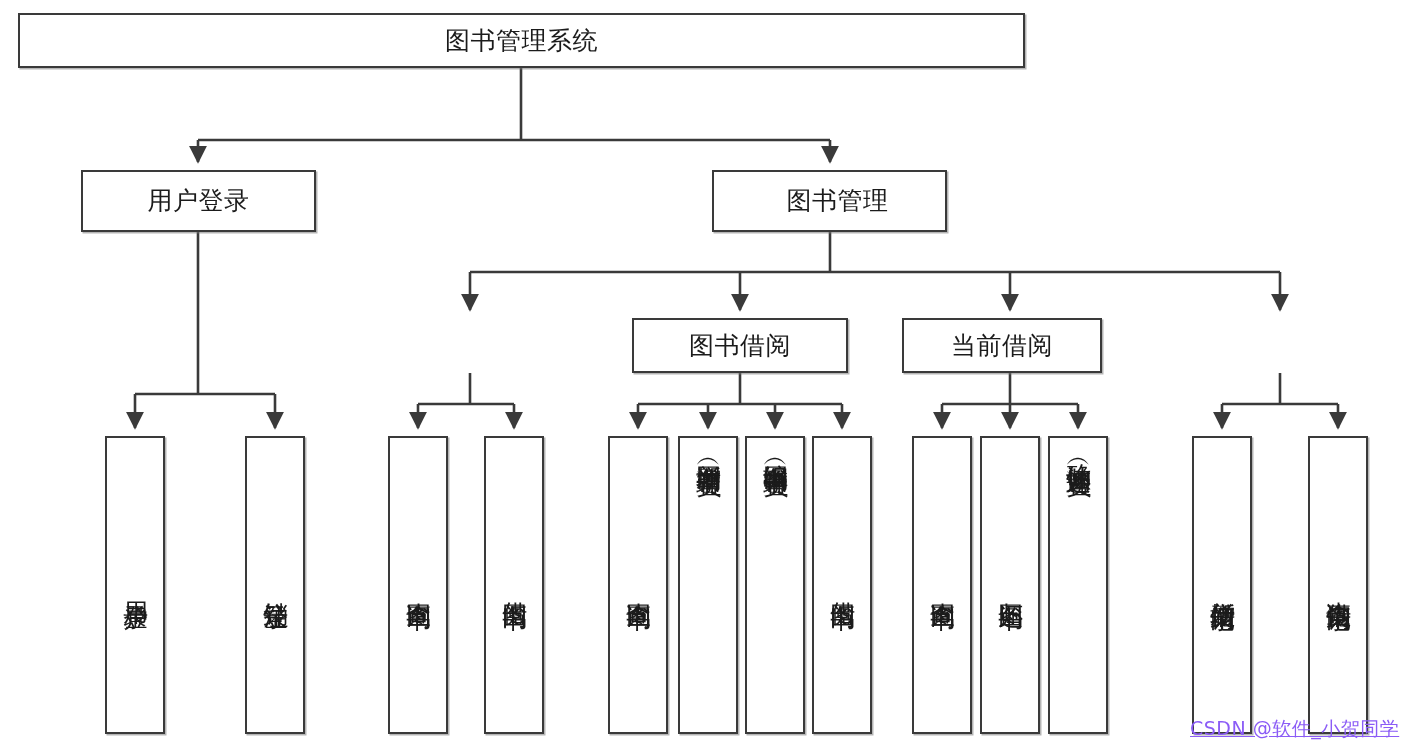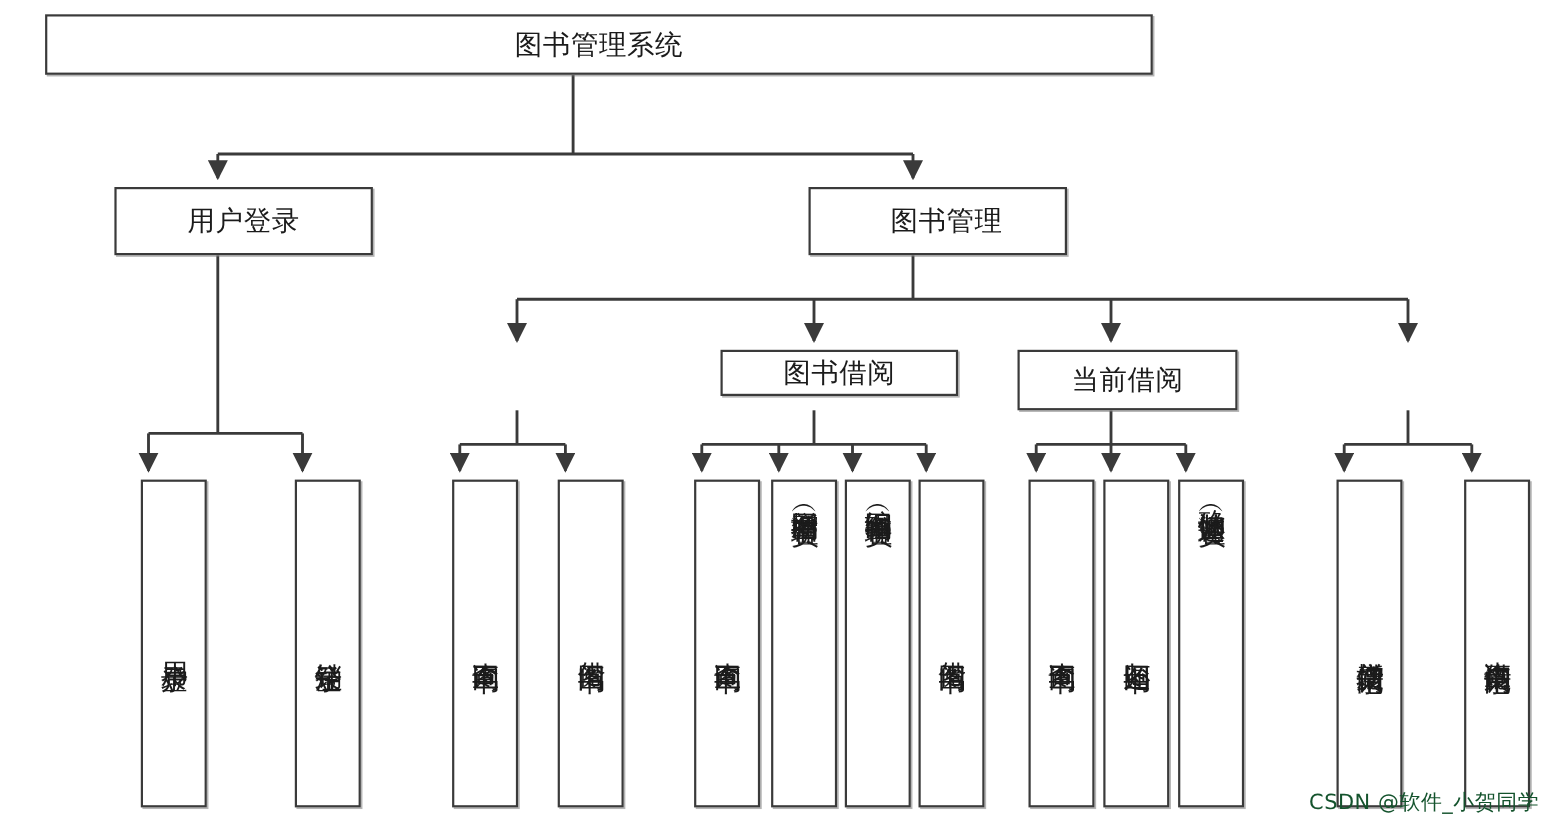--- a/index.html
+++ b/index.html
@@ -29,21 +29,20 @@
   .node {
     position: absolute;
     box-sizing: border-box;
     background: #ffffff;
     border: 2px solid #3a3a3a;
     box-shadow: 1.5px 1.5px 0 0 rgba(120,120,120,0.55);
     display: flex;
     align-items: center;
     justify-content: center;
     color: #1b1b1b;
-    margin-left: 23px;
   }
   .node .label {
     display: block;
     text-align: center;
     line-height: 1.12;
     letter-spacing: 0.5px;
   }
   
   .node.h .label {
     writing-mode: horizontal-tb;
@@ -65,25 +64,26 @@
     line-height: 1.05;
     letter-spacing: 1.5px;
     white-space: nowrap;
   }
   .node.v.mid {
     align-items: center;
     padding-top: 0;
   }
   .watermark {
     position: absolute;
-    color: #14532d;
+    color: #8b5cf6;
     font-size: 19px;
     letter-spacing: 0.5px;
     white-space: nowrap;
     user-select: none;
+    text-decoration: underline;
   }
 </style>
 </head>
 <body>
 
 <div id="canvas">
 
   <svg class="edges" viewBox="0 0 1405 747" xmlns="http://www.w3.org/2000/svg">
     <defs>
       <marker id="arrow" viewBox="0 0 10 10" refX="9" refY="5" markerWidth="7" markerHeight="7" orient="auto-start-reverse">
@@ -138,21 +138,21 @@
     <span class="label">图书管理系统</span>
   </div>
 
   <div class="node h" style="left:81px; top:170px; width:235px; height:62px;">
     <span class="label">用户登录</span>
   </div>
   <div class="node h" style="left:712px; top:170px; width:235px; height:62px;padding-left:16px;">
     <span class="label">图书管理</span>
   </div>
 
-  <div class="node h" style="left:632px; top:318px; width:216px; height:42px;">
+  <div class="node h" style="left:632px; top:318px; width:216px; height:55px;">
     <span class="label">图书借阅</span>
   </div>
   <div class="node h" style="left:902px; top:318px; width:200px; height:55px;">
     <span class="label">当前借阅</span>
   </div>
 
   <div class="node v mid" style="left:105px; top:436px; width:60px; height:298px;">
     <span class="label">用户登录</span>
   </div>
   <div class="node v mid" style="left:245px; top:436px; width:60px; height:298px;">

